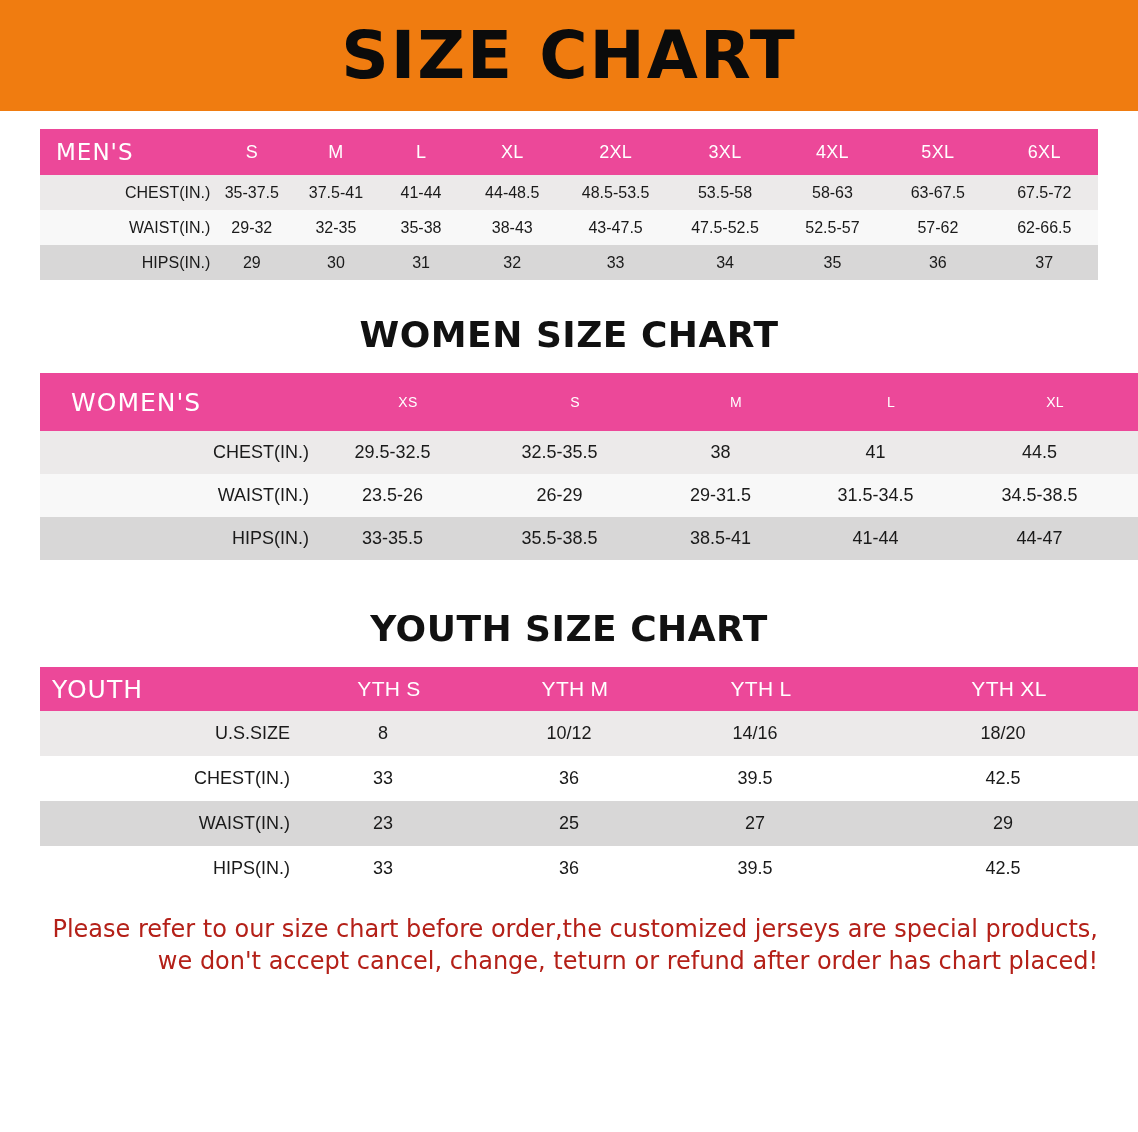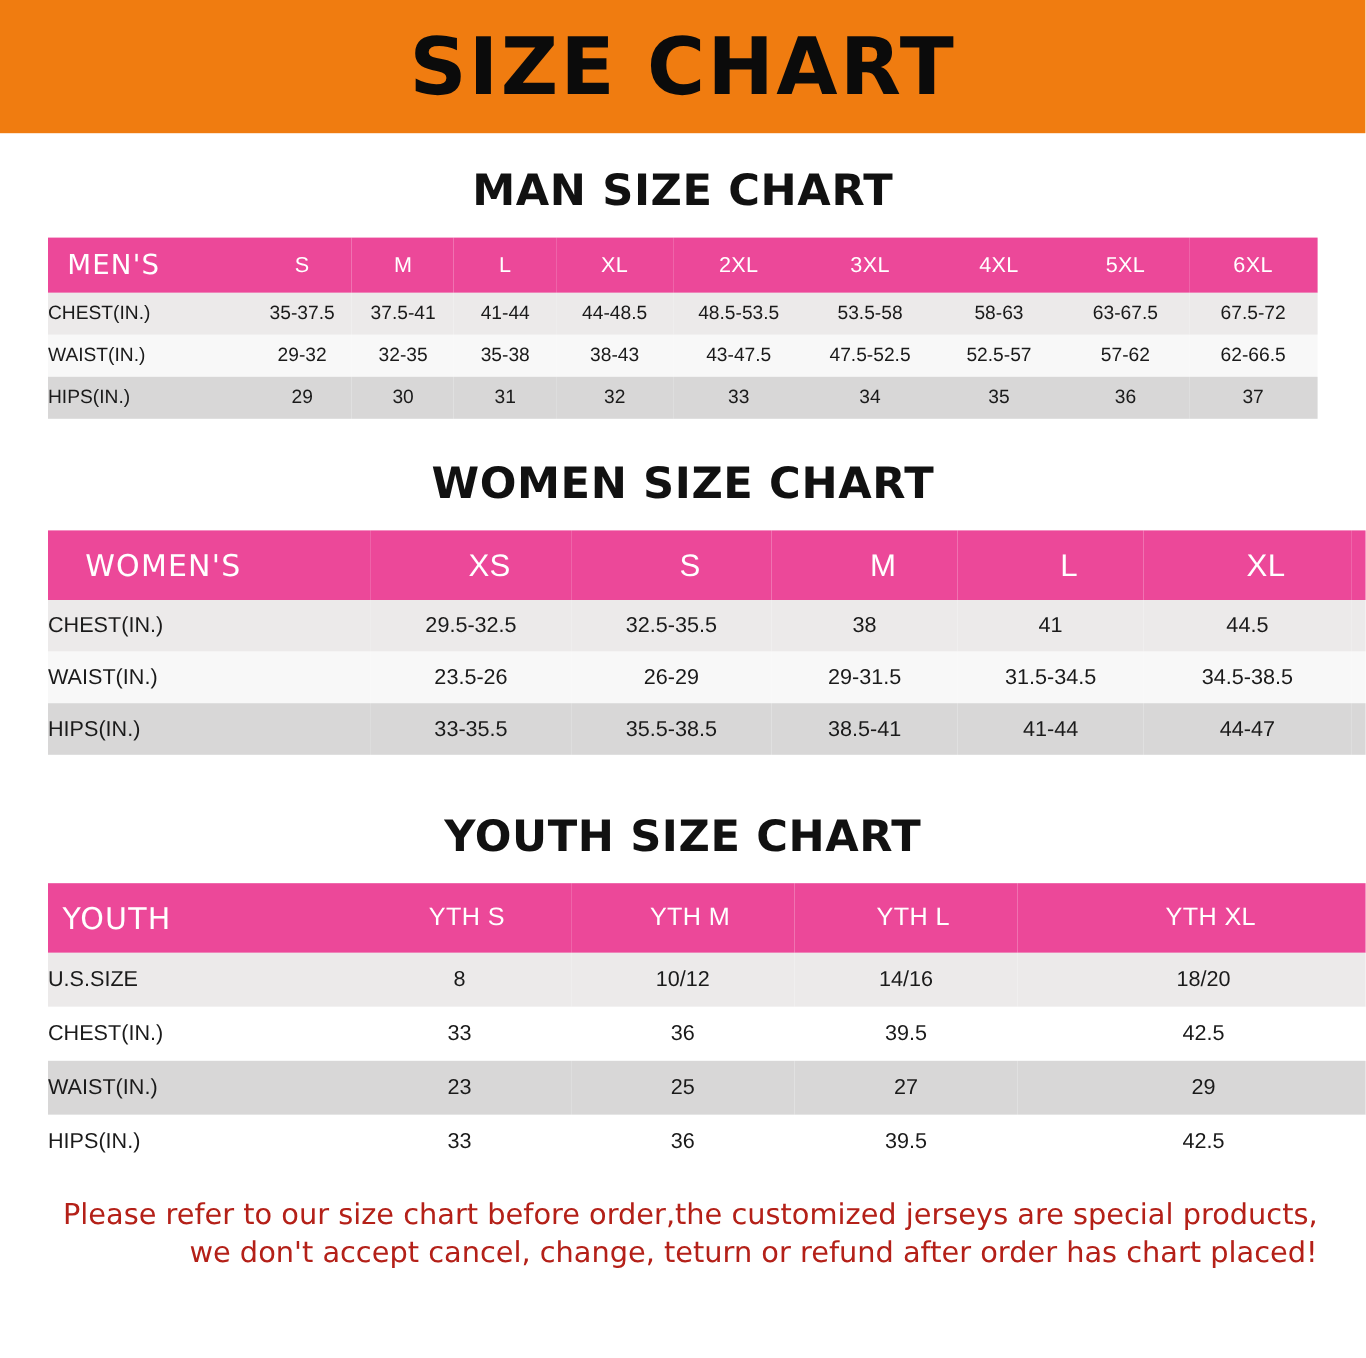--- a/index.html
+++ b/index.html
@@ -78,42 +78,42 @@
     letter-spacing: 0.3px;
   }
   table.sz thead th.rowlabel {
     text-align: left;
     padding-left: 16px;
     font-family: "DejaVu Sans", sans-serif;
     font-size: 22px;
     letter-spacing: 1px;
   }
   table.sz tbody td.rowlabel {
-    text-align: left;
+    text-align: right;
     font-size: 17px;
   }
   .stripe-a td { background: #eceaea; }
   .stripe-b td { background: #f8f8f8; }
   .stripe-c td { background: #d8d7d7; }
   .stripe-w td { background: #ffffff; }
 
   
   #men-table thead th { font-size: 18px; }
   #men-table thead th.rowlabel { font-size: 23px; }
   #men-table th, #men-table td { font-size: 16px; }
   #men-table thead th { font-size: 18px; }
 
   
   #women-table thead th { height: 58px; font-size: 21px; padding-left: 31px; }
   #women-table thead th.rowlabel { font-size: 25px; }
   #women-table th, #women-table td { font-size: 18px; height: 43px; }
-  #women-table thead th { font-size: 26px; }
-
-  
-  #youth-table thead th { height: 58px; font-size: 21px; padding-left: 12px; }
+  #women-table thead th { font-size: 14px; }
+
+  
+  #youth-table thead th { height: 44px; font-size: 21px; padding-left: 12px; }
   #youth-table thead th.rowlabel { font-size: 25px; }
   #youth-table th, #youth-table td { font-size: 18px; height: 45px; }
   #youth-table thead th { font-size: 21px; }
 
   
   .note {
     margin: 22px 40px 0 36px;
     font-family: "DejaVu Sans", sans-serif;
     font-size: 24px;
     line-height: 1.35;
@@ -124,21 +124,20 @@
 </style>
 </head>
 <body>
 
 <div class="page">
 
   <div class="banner">
     <div class="banner-title">SIZE CHART</div>
   </div>
 
-  <div class="section-title" id="man-title">MAN SIZE CHART</div>
   <div class="table-wrap">
     <table class="sz" id="men-table">
       <thead>
         <tr>
           <th class="rowlabel" style="width:152px">MEN'S</th>
           <th style="width:82px">S</th>
           <th style="width:84px">M</th>
           <th style="width:84px">L</th>
           <th style="width:96px">XL</th>
           <th style="width:108px">2XL</th>

